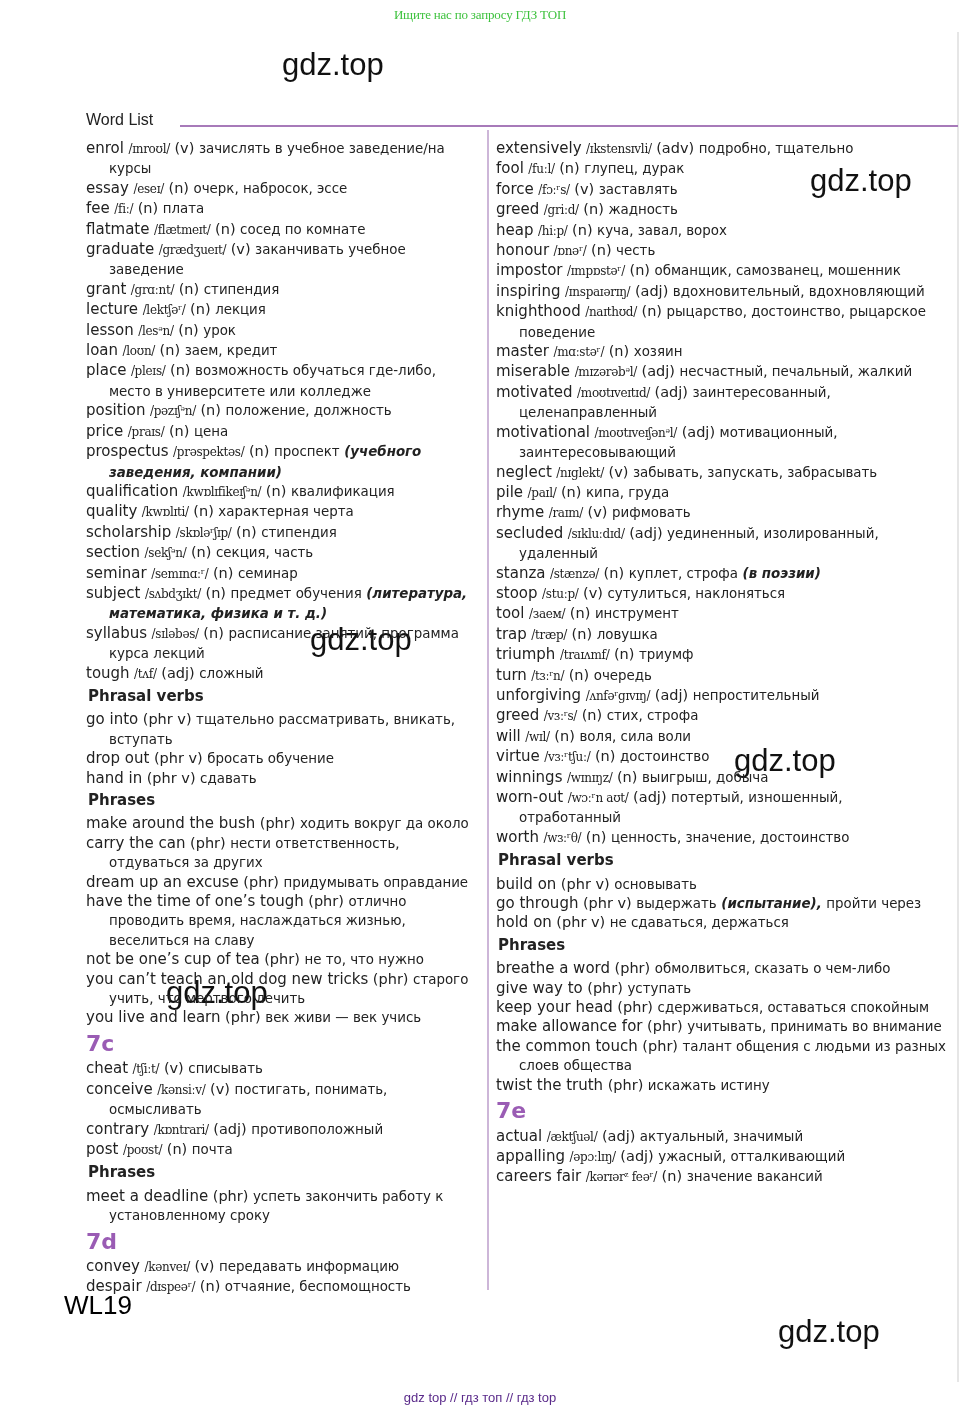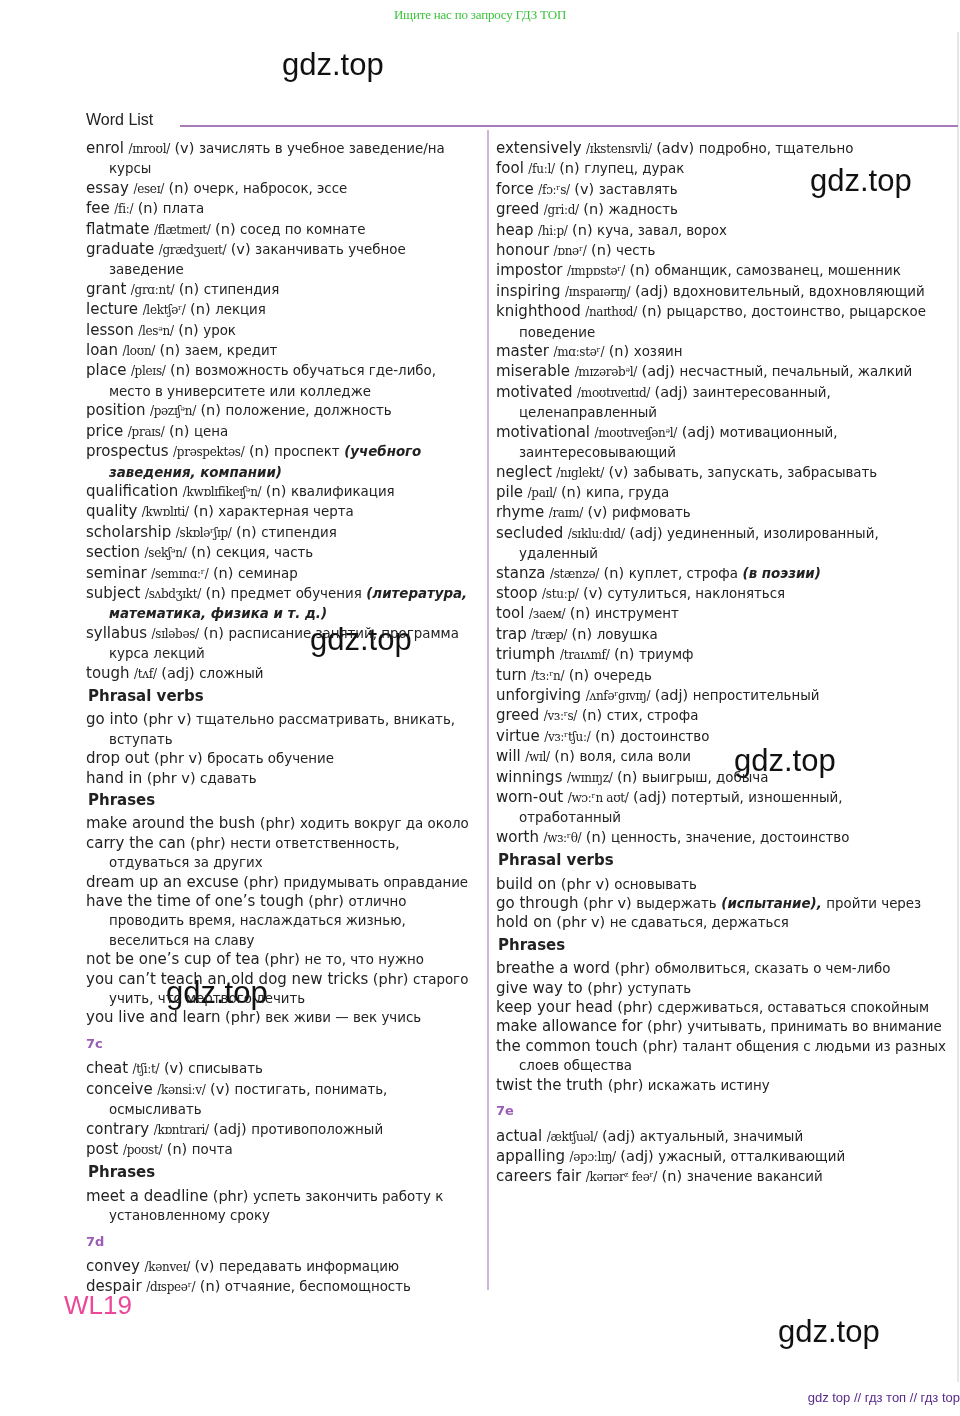--- a/index.html
+++ b/index.html
@@ -16,23 +16,23 @@
   .col { position: absolute; top: 139px; font-size: 14.2px; line-height: 19.4px; }
   .col.left { left: 86px; width: 395px; }
   .col.right { left: 496px; width: 450px; }
   .entry { padding-left: 23px; text-indent: -23px; margin: 0; white-space: normal; }
   .hw { font-size: 15px; }
   .ipa { font-family: "DejaVu Serif", serif; font-size: 12px; letter-spacing: -0.3px; }
   .pos { font-size: 14.5px; }
   .tr { font-size: 13.4px; }
   .note { font-style: italic; font-weight: bold; font-size: 13.4px; }
   .sub { font-weight: bold; font-size: 15px; margin: 3px 0 4px 2px; text-indent: 0; padding-left: 0; }
-  .unit { color: #9a5cb4; font-weight: bold; font-size: 13px; margin: 6px 0 6px 0; padding: 0; text-indent: 0; }
-  .page-num { left: 64px; top: 1290px; font-family: "Liberation Sans", sans-serif; font-size: 26px; color: #ec4899; }
-  .footer { top: 1390px; left: 0; width: 960px; text-align: right; font-size: 13px; color: #5a2a8a;
+  .unit { color: #9a5cb4; font-weight: bold; font-size: 22px; margin: 6px 0 6px 0; padding: 0; text-indent: 0; }
+  .page-num { left: 64px; top: 1290px; font-family: "Liberation Sans", sans-serif; font-size: 26px; color: #000000; }
+  .footer { top: 1390px; left: 0; width: 960px; text-align: center; font-size: 13px; color: #5a2a8a;
             font-family: "Liberation Sans", sans-serif; }
 </style>
 </head>
 <body>
 
 <div class="abs top-banner">Ищите нас по запросу ГДЗ ТОП</div>
 <div class="abs page-edge"></div>
 
 <div class="abs wm" style="left:282px;top:47px;">gdz.top</div>
 <div class="abs wm" style="left:810px;top:163px;">gdz.top</div>
@@ -110,22 +110,22 @@
     <p class="entry"><span class="hw">rhyme</span> <span class="ipa">/raɪm/</span> <span class="pos">(v)</span> <span class="tr">рифмовать</span></p>
     <p class="entry"><span class="hw">secluded</span> <span class="ipa">/sɪkluːdɪd/</span> <span class="pos">(adj)</span> <span class="tr">уединенный, изолированный, удаленный</span></p>
     <p class="entry"><span class="hw">stanza</span> <span class="ipa">/stænzə/</span> <span class="pos">(n)</span> <span class="tr">куплет, строфа</span> <span class="note">(в поэзии)</span></p>
     <p class="entry"><span class="hw">stoop</span> <span class="ipa">/stuːp/</span> <span class="pos">(v)</span> <span class="tr">сутулиться, наклоняться</span></p>
     <p class="entry"><span class="hw">tool</span> <span class="ipa">/заем/</span> <span class="pos">(n)</span> <span class="tr">инструмент</span></p>
     <p class="entry"><span class="hw">trap</span> <span class="ipa">/træp/</span> <span class="pos">(n)</span> <span class="tr">ловушка</span></p>
     <p class="entry"><span class="hw">triumph</span> <span class="ipa">/traɪʌmf/</span> <span class="pos">(n)</span> <span class="tr">триумф</span></p>
     <p class="entry"><span class="hw">turn</span> <span class="ipa">/tɜːʳn/</span> <span class="pos">(n)</span> <span class="tr">очередь</span></p>
     <p class="entry"><span class="hw">unforgiving</span> <span class="ipa">/ʌnfəʳgɪvɪŋ/</span> <span class="pos">(adj)</span> <span class="tr">непростительный</span></p>
     <p class="entry"><span class="hw">greed</span> <span class="ipa">/vɜːʳs/</span> <span class="pos">(n)</span> <span class="tr">стих, строфа</span></p>
+    <p class="entry"><span class="hw">will</span> <span class="ipa">/wɪl/</span> <span class="pos">(n)</span> <span class="tr">воля, сила воли</span></p>
     <p class="entry"><span class="hw">virtue</span> <span class="ipa">/vɜːʳtʃuː/</span> <span class="pos">(n)</span> <span class="tr">достоинство</span></p>
-    <p class="entry"><span class="hw">will</span> <span class="ipa">/wɪl/</span> <span class="pos">(n)</span> <span class="tr">воля, сила воли</span></p>
     <p class="entry"><span class="hw">winnings</span> <span class="ipa">/wɪnɪŋz/</span> <span class="pos">(n)</span> <span class="tr">выигрыш, добыча</span></p>
     <p class="entry"><span class="hw">worn-out</span> <span class="ipa">/wɔːʳn aʊt/</span> <span class="pos">(adj)</span> <span class="tr">потертый, изношенный, отработанный</span></p>
     <p class="entry"><span class="hw">worth</span> <span class="ipa">/wɜːʳθ/</span> <span class="pos">(n)</span> <span class="tr">ценность, значение, достоинство</span></p>
     <div class="sub">Phrasal verbs</div>
     <p class="entry"><span class="hw">build on</span> <span class="pos">(phr v)</span> <span class="tr">основывать</span></p>
     <p class="entry"><span class="hw">go through</span> <span class="pos">(phr v)</span> <span class="tr">выдержать</span> <span class="note">(испытание),</span> <span class="tr">пройти через</span></p>
     <p class="entry"><span class="hw">hold on</span> <span class="pos">(phr v)</span> <span class="tr">не сдаваться, держаться</span></p>
     <div class="sub">Phrases</div>
     <p class="entry"><span class="hw">breathe a word</span> <span class="pos">(phr)</span> <span class="tr">обмолвиться, сказать о чем-либо</span></p>
     <p class="entry"><span class="hw">give way to</span> <span class="pos">(phr)</span> <span class="tr">уступать</span></p>

